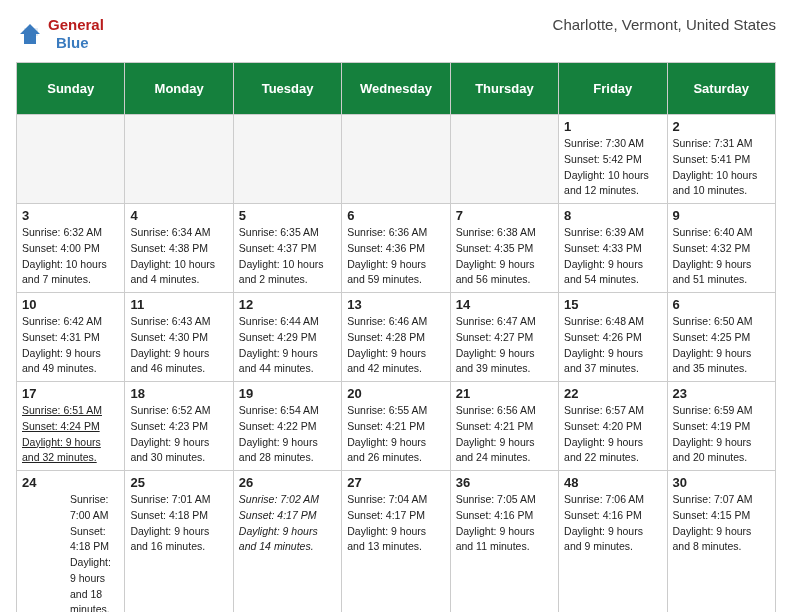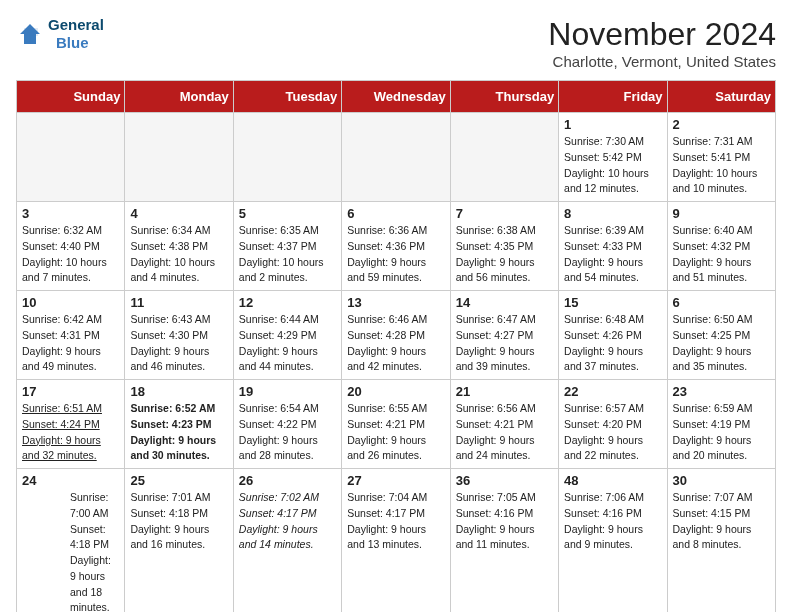--- a/index.html
+++ b/index.html
@@ -19,21 +19,21 @@
     .logo {
       display: flex;
       align-items: center;
       gap: 4px;
     }
     .logo-text {
       font-size: 15px;
       font-weight: bold;
       line-height: 1.2;
     }
-    .logo-text .general { color: #0c4a6e; }
+    .logo-text .general { color: #b91c1c; }
     .logo-text .blue { color: #3a7bbf; margin-left: 8px; }
     .logo-icon {
       width: 28px;
       height: 28px;
     }
     .title-area {
       text-align: right;
     }
     .month-title {
       font-size: 32px;
@@ -43,26 +43,26 @@
     .location {
       font-size: 15px;
       color: #444;
     }
     table {
       width: 100%;
       border-collapse: collapse;
       table-layout: fixed;
     }
     th {
-      background: #b91c1c;
+      background: #15803d;
       color: #fff;
-      padding: 8px 4px;
+      padding: 18px 4px;
       font-size: 13px;
       font-weight: bold;
-      text-align: right;
+      text-align: center;
       border: 1px solid #ccc;
     }
     td {
       border: 1px solid #ccc;
       vertical-align: top;
       padding: 4px 5px;
       height: 85px;
       font-size: 11px;
       color: #222;
       background: #fff;
@@ -95,21 +95,20 @@
       <path d="M8 8 L22 8 L22 16 L15 16 L15 24 L13 24 L13 16 L8 16 Z" fill="#3a7bbf" opacity="0.15"></path>
       <path d="M10 5 L24 5 L24 15 L17 15 L17 23 L11 23 L11 15 L10 15 Z" fill="none"></path>
 
     </svg>
     <div class="logo-text">
       <div><span class="general">General</span></div>
       <div><span class="blue">Blue</span></div>
     </div>
   </div>
   <div class="title-area">
-    <div class="month-title">November 2024</div>
     <div class="location">Charlotte, Vermont, United States</div>
   </div>
 </div>
 
 <table>
   <thead>
     <tr>
 
     <th>Sunday</th>
         <th>Monday</th>
@@ -137,21 +136,21 @@
           <span class="day-num">2</span>
           <div class="day-info" style="white-space: pre-line;">Sunrise: 7:31 AM
 Sunset: 5:41 PM
 Daylight: 10 hours and 10 minutes.</div>
         </td>
       </tr>
       <tr>
         <td>
           <span class="day-num">3</span>
           <div class="day-info" style="white-space: pre-line;">Sunrise: 6:32 AM
-Sunset: 4:40 PM
+Sunset: 4:00 PM
 Daylight: 10 hours and 7 minutes.</div>
         </td>
         <td>
           <span class="day-num">4</span>
           <div class="day-info" style="white-space: pre-line;">Sunrise: 6:34 AM
 Sunset: 4:38 PM
 Daylight: 10 hours and 4 minutes.</div>
         </td>
         <td>
           <span class="day-num">5</span>
@@ -230,21 +229,21 @@
       </tr>
       <tr>
         <td>
           <span class="day-num">17</span>
           <div class="day-info" style="white-space: pre-line; text-decoration: underline;">Sunrise: 6:51 AM
 Sunset: 4:24 PM
 Daylight: 9 hours and 32 minutes.</div>
         </td>
         <td>
           <span class="day-num">18</span>
-          <div class="day-info" style="white-space: pre-line; font-weight: bold;">Sunrise: 6:52 AM
+          <div class="day-info" style="white-space: pre-line;">Sunrise: 6:52 AM
 Sunset: 4:23 PM
 Daylight: 9 hours and 30 minutes.</div>
         </td>
         <td>
           <span class="day-num">19</span>
           <div class="day-info" style="white-space: pre-line;">Sunrise: 6:54 AM
 Sunset: 4:22 PM
 Daylight: 9 hours and 28 minutes.</div>
         </td>
         <td>

